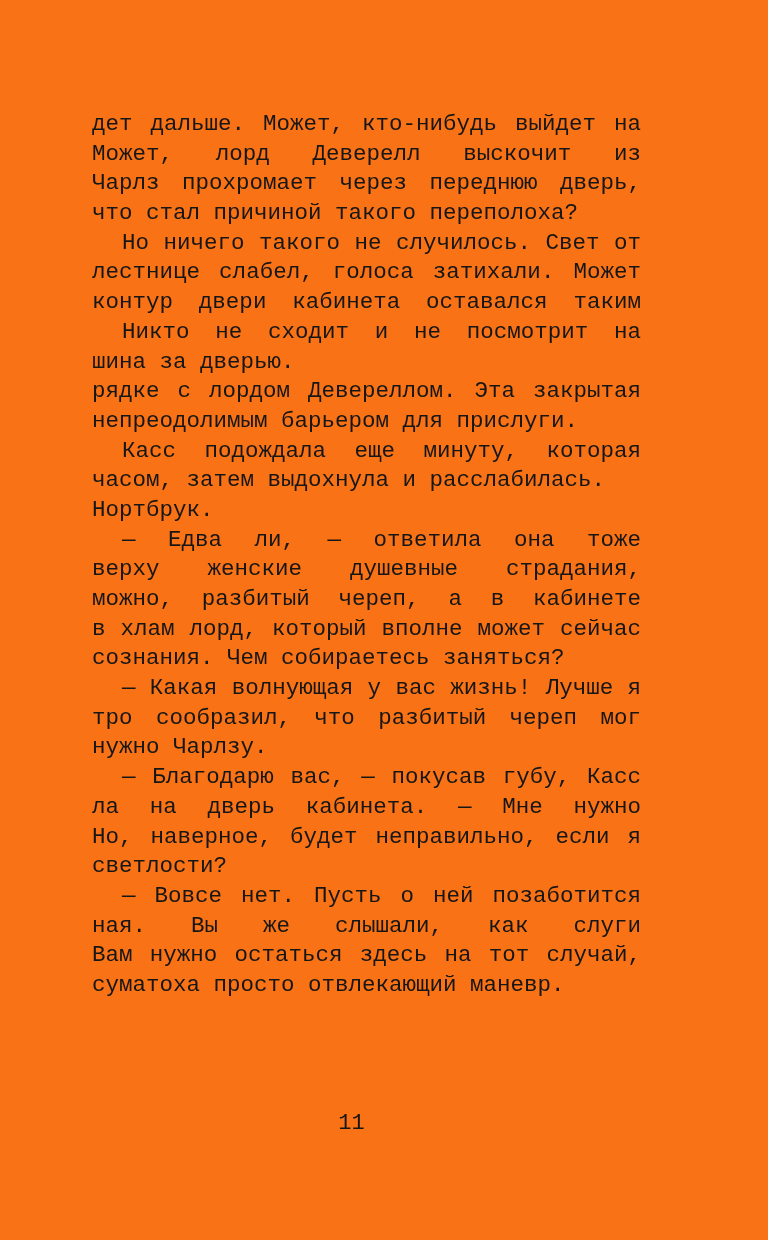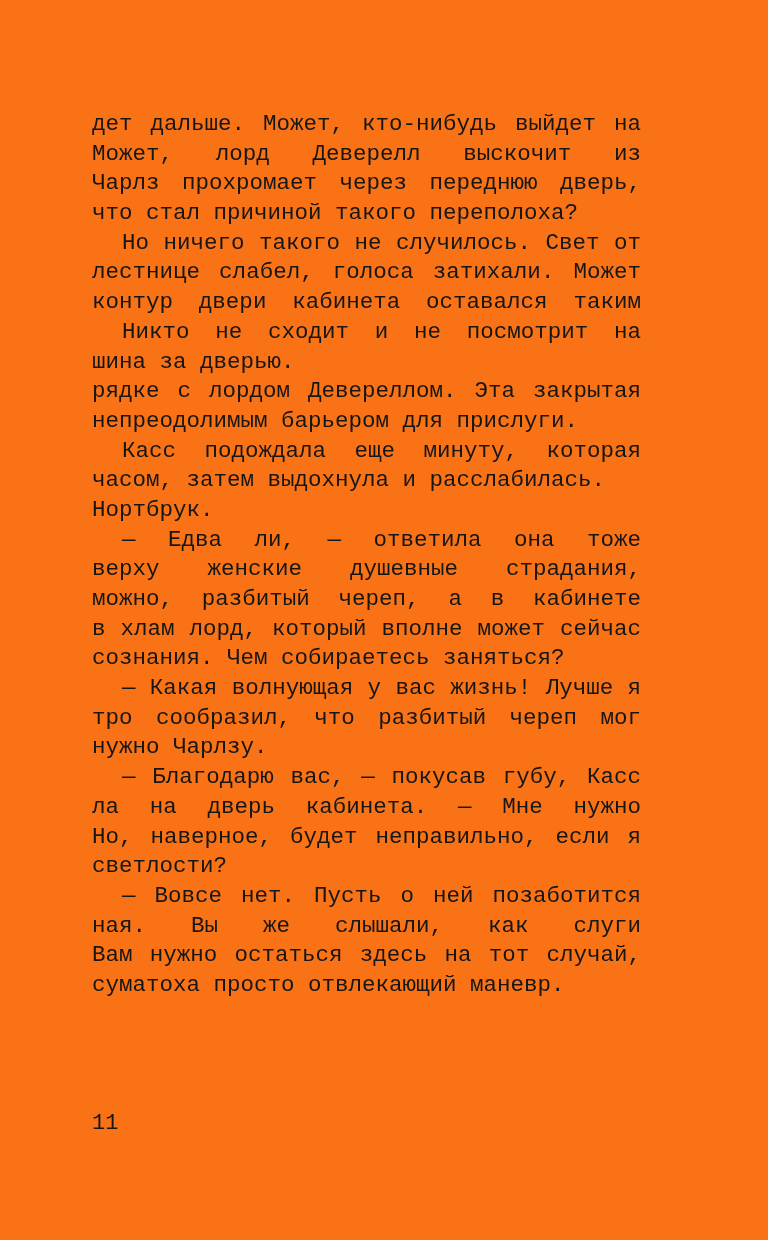--- a/index.html
+++ b/index.html
@@ -28,23 +28,24 @@
     height: 29.7px;
     text-align: justify;
     text-align-last: justify;
     overflow: hidden;
     white-space: normal;
   }
   .line.indent { padding-left: 30px; }
   .line.par-end { text-align-last: left; }
   .page-number {
     position: absolute;
-    left: 92px;
+    left: 77px;
     top: 1109px;
     width: 549px;
+    text-align: center;
     font-size: 22px;
     line-height: 30px;
   }
 </style>
 </head>
 <body>
 
 <div class="page">
   <div class="text-block">
     <div class="line">дет дальше. Может, кто-нибудь выйдет на лестницу?</div>

